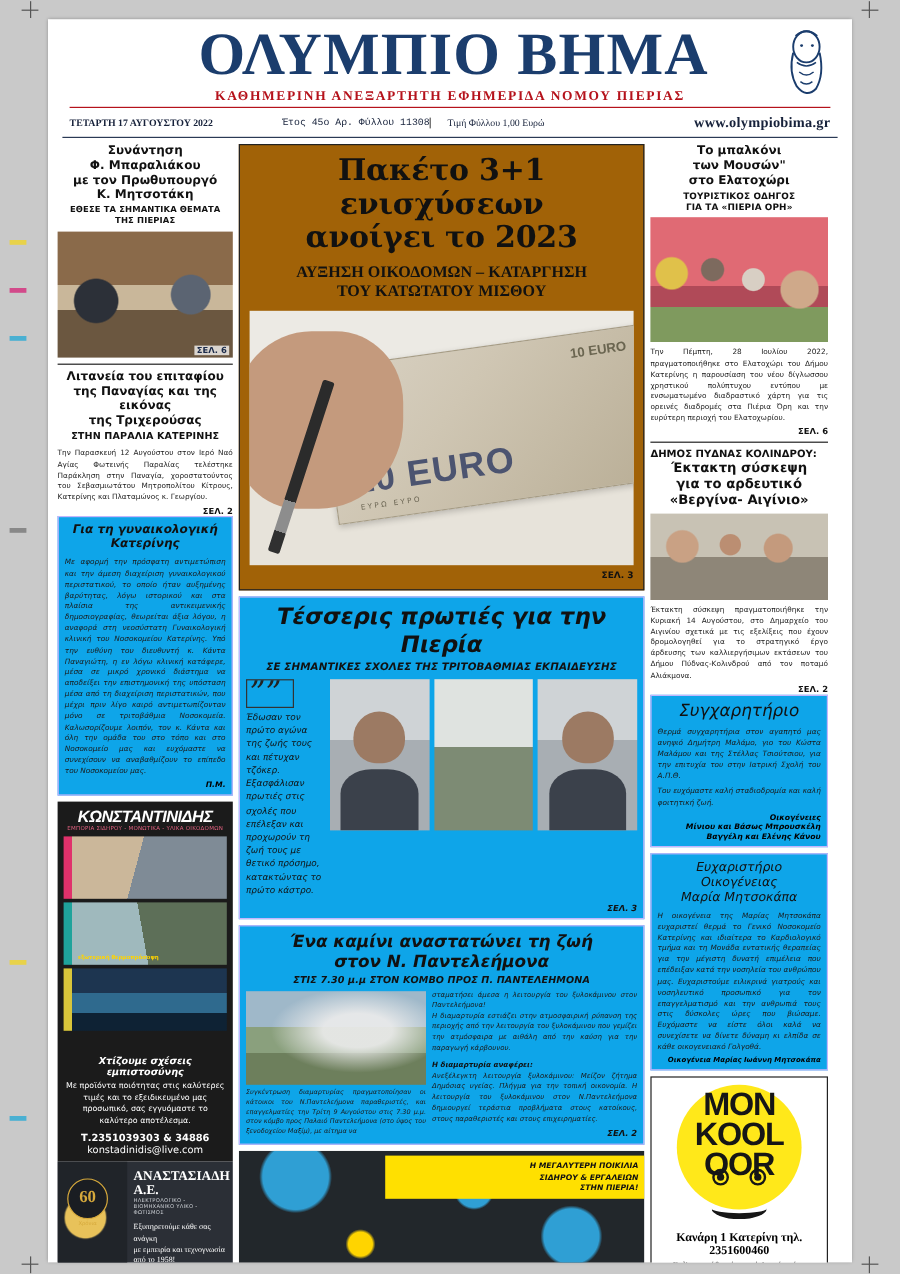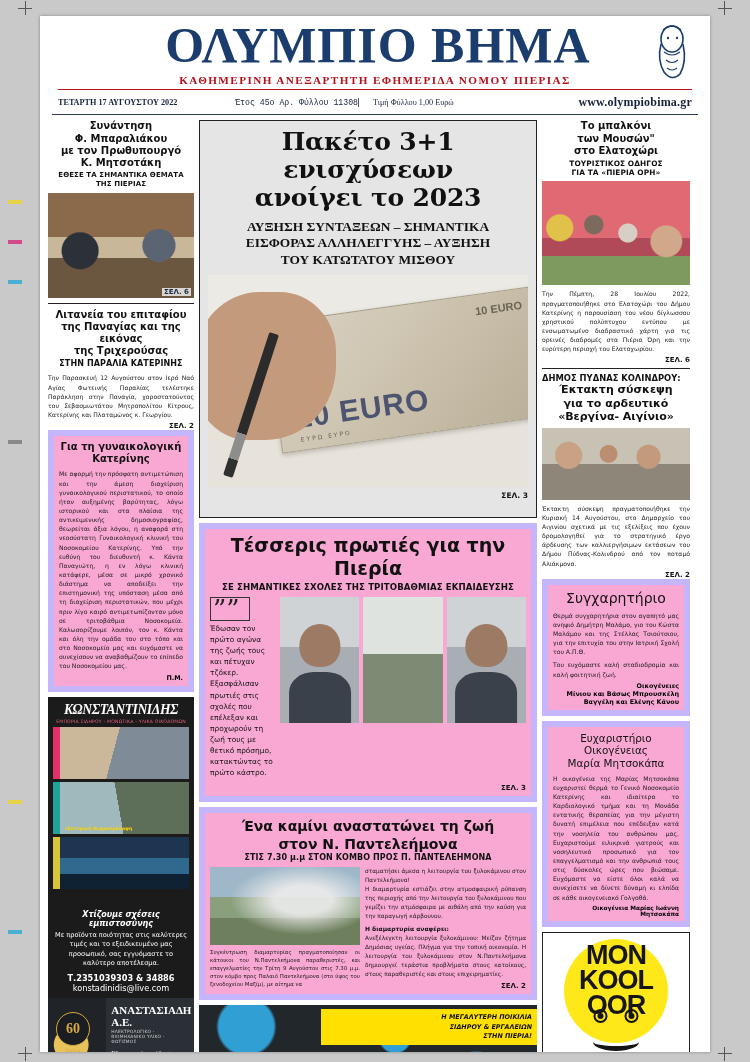--- a/index.html
+++ b/index.html
@@ -58,21 +58,21 @@
   }
   
   .cols {
     display: flex; gap: 5px;
     padding: 5px 8px 0 8px;
   }
   .col-left { width: 146px; }
   .col-mid { width: 338px; }
   .col-right { width: 148px; }
 
-  .box { border: 6px solid #c4b5fd; margin-bottom: 5px; background: #f9a8d4; }
+  .box { border: 1px solid #c4b5fd; margin-bottom: 5px; background: #0ea5e9; font-style: italic; }
   .pad { padding: 5px 5px 4px 5px; }
 
   .hl {
     font-family: "DejaVu Sans", sans-serif;
     font-weight: bold; text-align: center;
     color: #111; line-height: 1.22;
   }
   .hl-13 { font-size: 10px; }
   .kicker {
     font-size: 7px; font-weight: bold; text-align: center;
@@ -132,21 +132,21 @@
     width: 52%; height: 34%; border-radius: 50% 50% 45% 45%;
     background: #9c7a63;
   }
   .ph-port::before {
     content: ""; position: absolute; left: 50%; bottom: 0;
     transform: translateX(-50%);
     width: 78%; height: 40%; border-radius: 40% 40% 0 0;
     background: #3b414b;
   }
   
-  .lead { border: 1px solid #222; background: #e5e5e5; padding: 7px 8px 17px 8px; }
+  .lead { border: 1px solid #222; background: #a16207; padding: 7px 8px 7px 8px; }
   .lead h1 {
     font-family: "DejaVu Serif", serif;
     font-weight: bold; font-size: 25px; text-align: center;
     line-height: 1.12; color: #111; letter-spacing: -.2px;
   }
   .lead h2 {
     font-family: "Liberation Serif", serif;
     font-weight: bold; font-size: 13.4px; text-align: center;
     line-height: 1.2; margin-top: 7px; color: #111;
   }
@@ -193,21 +193,21 @@
     text-align: right; font-size: 7.5px; font-weight: bold;
     margin-top: 4px; color: #111;
   }
   
   .qbox { float: left; width: 40px; border: 1px solid #333; margin: 0 4px 2px 0; padding: 2px; }
   .qmark { font-family: "DejaVu Serif", serif; font-size: 26px; line-height: .7; color: #222; }
 
   
   .ad-konst { background: #1b1b1b; color: #fff; padding: 5px; }
   .konst-name {
-    font-family: Liberation Serif, serif; font-weight: bold;
+    font-family: Liberation Sans, sans-serif; font-weight: bold;
     font-size: 13.6px; text-align: center; letter-spacing: -.4px;
     font-style: italic;
   }
   .konst-sub { font-size: 4.6px; text-align: center; color: #e48; letter-spacing: .2px; margin-top: 1px; color:#e0607f; }
   .konst-strip { height: 52px; margin-top: 3px; display: flex; }
   .konst-strip .bar { width: 7px; }
   .konst-slogan {
     font-size: 8px; font-style: italic; font-weight: bold;
     text-align: center; margin-top: 21px;
   }
@@ -391,22 +391,21 @@
 
         </div>
       </div>
     </div>
 
     <div class="col-mid">
 
       <div class="lead">
         <h1>Πακέτο 3+1 ενισχύσεων</h1>
         <h1>ανοίγει το 2023</h1>
-        <h2>ΑΥΞΗΣΗ ΣΥΝΤΑΞΕΩΝ – ΣΗΜΑΝΤΙΚΑ</h2>
-        <h2 style="margin-top:0">ΕΙΣΦΟΡΑΣ ΑΛΛΗΛΕΓΓΥΗΣ – ΑΥΞΗΣΗ</h2>
+        <h2>ΑΥΞΗΣΗ ΟΙΚΟΔΟΜΩΝ – ΚΑΤΑΡΓΗΣΗ</h2>
         <h2 style="margin-top:0">ΤΟΥ ΚΑΤΩΤΑΤΟΥ ΜΙΣΘΟΥ</h2>
         <div class="lead-photo">
           <div class="euro-note">
             <span class="eu-band">10 EURO</span>
             <span class="big10">10 EURO</span>
             <span class="eu-sub">ΕΥΡΩ EYPO</span>
           </div>
           <div class="hand"></div>
           <div class="pen"></div>
         </div>

